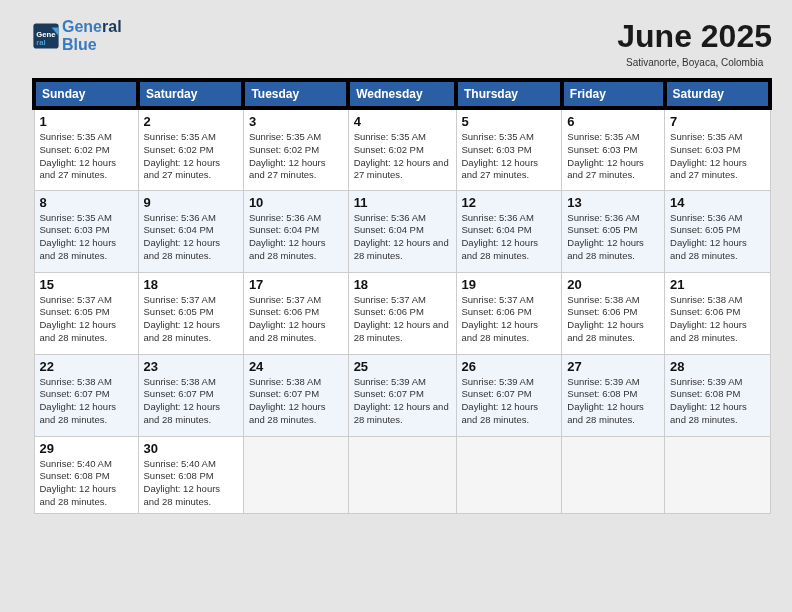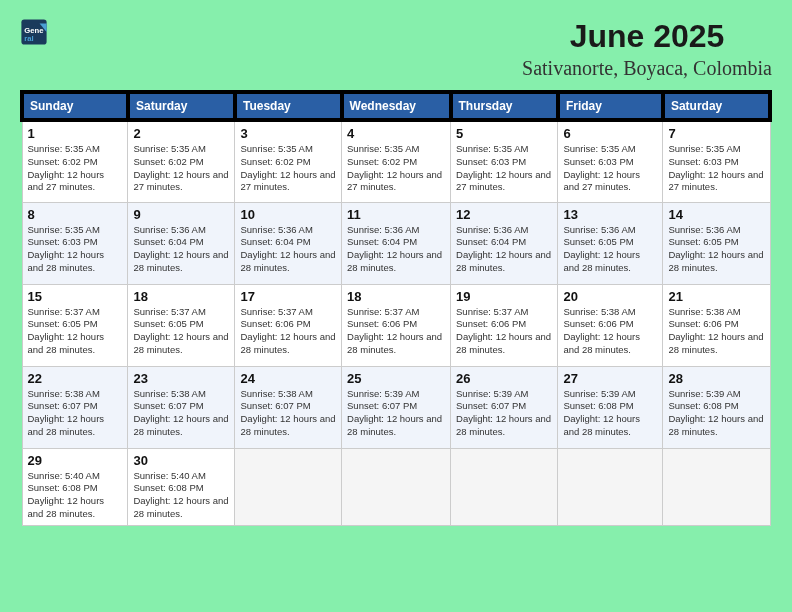--- a/index.html
+++ b/index.html
@@ -6,22 +6,22 @@
     body {
       font-family: Arial, sans-serif;
       background: #fff;
       width: 792px;
       height: 612px;
       overflow: hidden;
     }
     .page {
       width: 792px;
       height: 612px;
-      padding: 18px 20px 18px 20px;
-      background: #86efac;
+      padding: 18px 20px 18px 32px;
+      background: #e5e5e5;
     }
     .header {
       display: flex;
       justify-content: space-between;
       align-items: flex-start;
       margin-bottom: 10px;
     }
     .logo {
       display: flex;
       align-items: center;
@@ -42,24 +42,23 @@
     }
     .title-area {
       text-align: center;
     }
     .month-title {
       font-size: 32px;
       font-weight: bold;
       color: #1a1a1a;
     }
     .location {
-      font-size: 20px;
+      font-size: 10px;
       color: #333;
       margin-top: 2px;
-      font-family: Liberation Serif, serif;
     }
     .calendar {
       width: 100%;
       border-collapse: collapse;
       font-size: 10px;
     }
     .calendar th {
       background: #2a5fa5;
       color: #fff;
       text-align: left;
@@ -103,20 +102,25 @@
 
 <div class="page">
   <div class="header">
     <div class="logo">
       <svg class="logo-icon" viewBox="0 0 40 40">
         <rect x="2" y="2" width="36" height="36" rx="4" fill="#1a3a5c"></rect>
         <text x="6" y="22" font-size="11" fill="white" font-family="Arial" font-weight="bold">Gene</text>
         <text x="6" y="33" font-size="11" fill="#4a9fd4" font-family="Arial" font-weight="bold">ral</text>
         <polygon points="28,8 38,8 38,20" fill="#4a9fd4"></polygon>
       </svg>
+      <div>
+        <div class="logo-text">
+          <span>Gene</span>ral<br><span>Blue</span>
+        </div>
+      </div>
     </div>
     <div class="title-area">
       <div class="month-title">June 2025</div>
       <div class="location">Sativanorte, Boyaca, Colombia</div>
     </div>
   </div>
 
   <table class="calendar">
     <thead>
       <tr>

